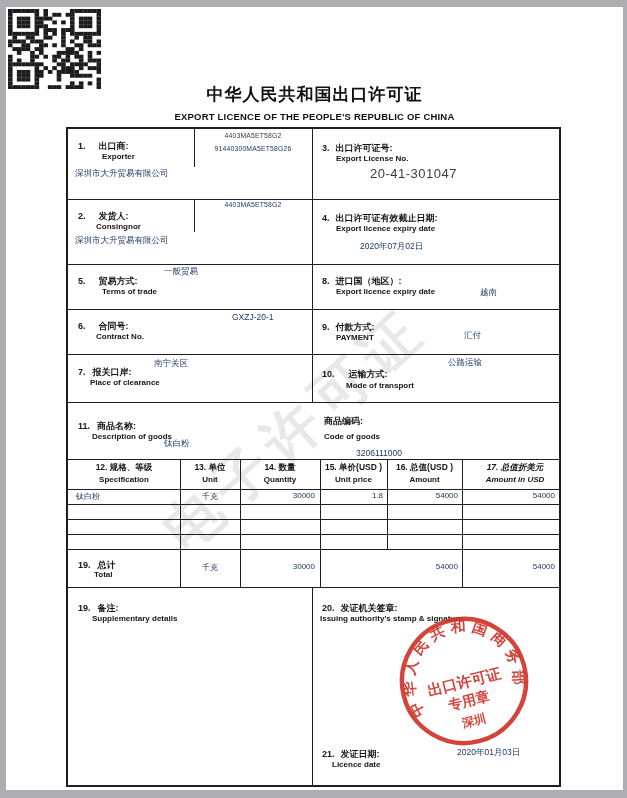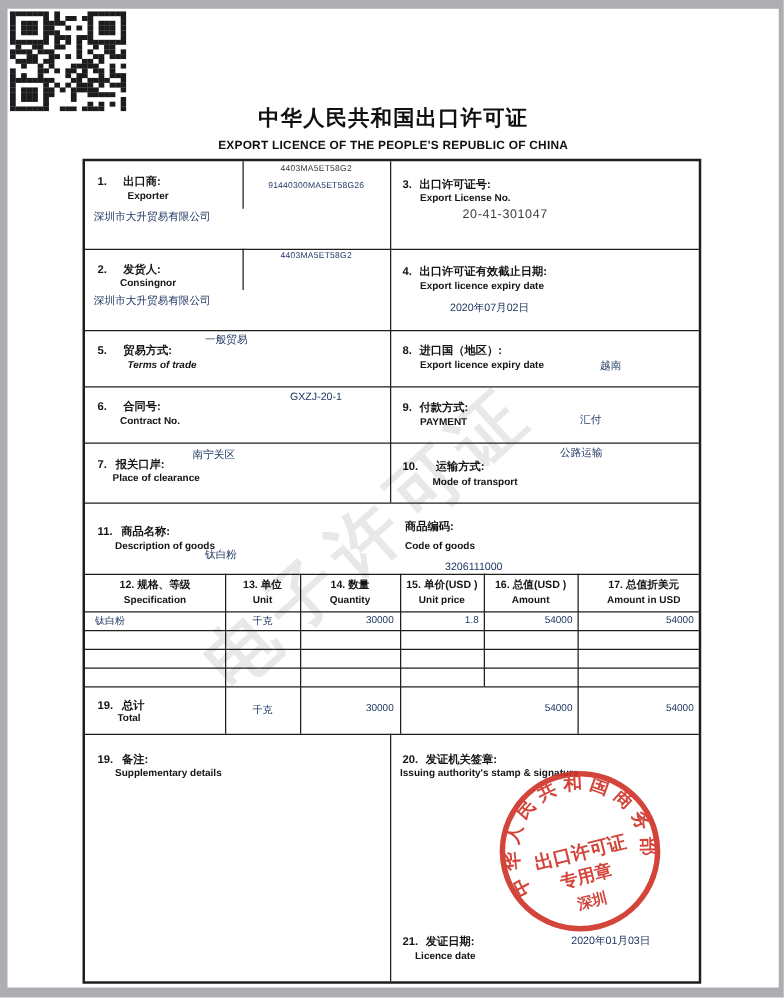--- a/index.html
+++ b/index.html
@@ -24,21 +24,21 @@
   .gl{position:absolute;background:var(--border);}
   .title{left:0;right:0;text-align:center;top:76px;font-size:17px;font-weight:bold;letter-spacing:1px;color:#101010;}
   .subtitle{left:0;right:0;text-align:center;top:104px;font-size:9.5px;font-weight:bold;letter-spacing:.2px;color:#101010;}
   .table{left:60px;top:120px;width:491px;height:656px;border:2px solid var(--border);box-sizing:content-box;}
   .hcell{text-align:center;top:333px;}
   .hcell .l1{font-weight:bold;font-size:8.5px;color:var(--label);white-space:nowrap;}
   .hcell .l2{font-weight:bold;font-size:8px;color:var(--label);white-space:nowrap;margin-top:1px;}
   .cellval{font-size:8px;color:var(--ink);white-space:nowrap;}
   .right{text-align:right;}
   .center{text-align:center;}
-  .licno{font-size:10px;color:#3d3d3d;letter-spacing:.5px;white-space:nowrap;}
+  .licno{font-size:13px;color:#3d3d3d;letter-spacing:.5px;white-space:nowrap;}
   .wm{
     left:50px;top:385px;width:480px;text-align:center;
     transform:rotate(-42deg);
     font-size:56px;font-weight:bold;letter-spacing:10px;
     color:#c9c9c9;opacity:.42;white-space:nowrap;pointer-events:none;
   }
 </style>
 </head>
 <body>
 
@@ -339,21 +339,21 @@
     <div class="abs" style="left:254px;top:78px;">
       <span class="no">4.</span><span class="zh" style="margin-left:6px;">出口许可证有效截止日期:</span>
     </div>
     <div class="abs en" style="left:268px;top:95px;">Export licence expiry date</div>
     <div class="abs val" style="left:292px;top:112px;">2020年07月02日</div>
 
     <div class="abs" style="left:10px;top:141px;">
       <span class="no">5.</span><span class="zh" style="margin-left:13px;">贸易方式:</span>
     </div>
     <div class="abs val" style="left:96px;top:137px;">一般贸易</div>
-    <div class="abs en" style="left:34px;top:158px;font-style:italic;">Terms of trade</div>
+    <div class="abs en" style="left:34px;top:158px;">Terms of trade</div>
 
     <div class="abs" style="left:254px;top:141px;">
       <span class="no">8.</span><span class="zh" style="margin-left:6px;">进口国（地区）:</span>
     </div>
     <div class="abs en" style="left:268px;top:158px;">Export licence expiry date</div>
     <div class="abs val" style="left:412px;top:158px;">越南</div>
 
     <div class="abs" style="left:10px;top:186px;">
       <span class="no">6.</span><span class="zh" style="margin-left:13px;">合同号:</span>
     </div>
@@ -400,21 +400,21 @@
       <div class="l2">Quantity</div>
     </div>
     <div class="abs hcell" style="left:252px;width:67px;">
       <div class="l1"><span>15.</span> <span>单价(USD )</span></div>
       <div class="l2">Unit price</div>
     </div>
     <div class="abs hcell" style="left:319px;width:75px;">
       <div class="l1"><span>16.</span> <span>总值(USD )</span></div>
       <div class="l2">Amount</div>
     </div>
-    <div class="abs hcell" style="left:394px;width:106px;">
+    <div class="abs hcell" style="left:394px;width:106px;font-style:italic;">
       <div class="l1"><span>17.</span> <span>总值折美元</span></div>
       <div class="l2">Amount in USD</div>
     </div>
 
     <div class="abs cellval" style="left:8px;top:362px;">钛白粉</div>
     <div class="abs cellval center" style="left:112px;top:362px;width:60px;">千克</div>
     <div class="abs cellval right" style="left:172px;top:362px;width:75px;">30000</div>
     <div class="abs cellval right" style="left:252px;top:362px;width:63px;">1.8</div>
     <div class="abs cellval right" style="left:319px;top:362px;width:71px;">54000</div>
     <div class="abs cellval right" style="left:394px;top:362px;width:93px;">54000</div>

